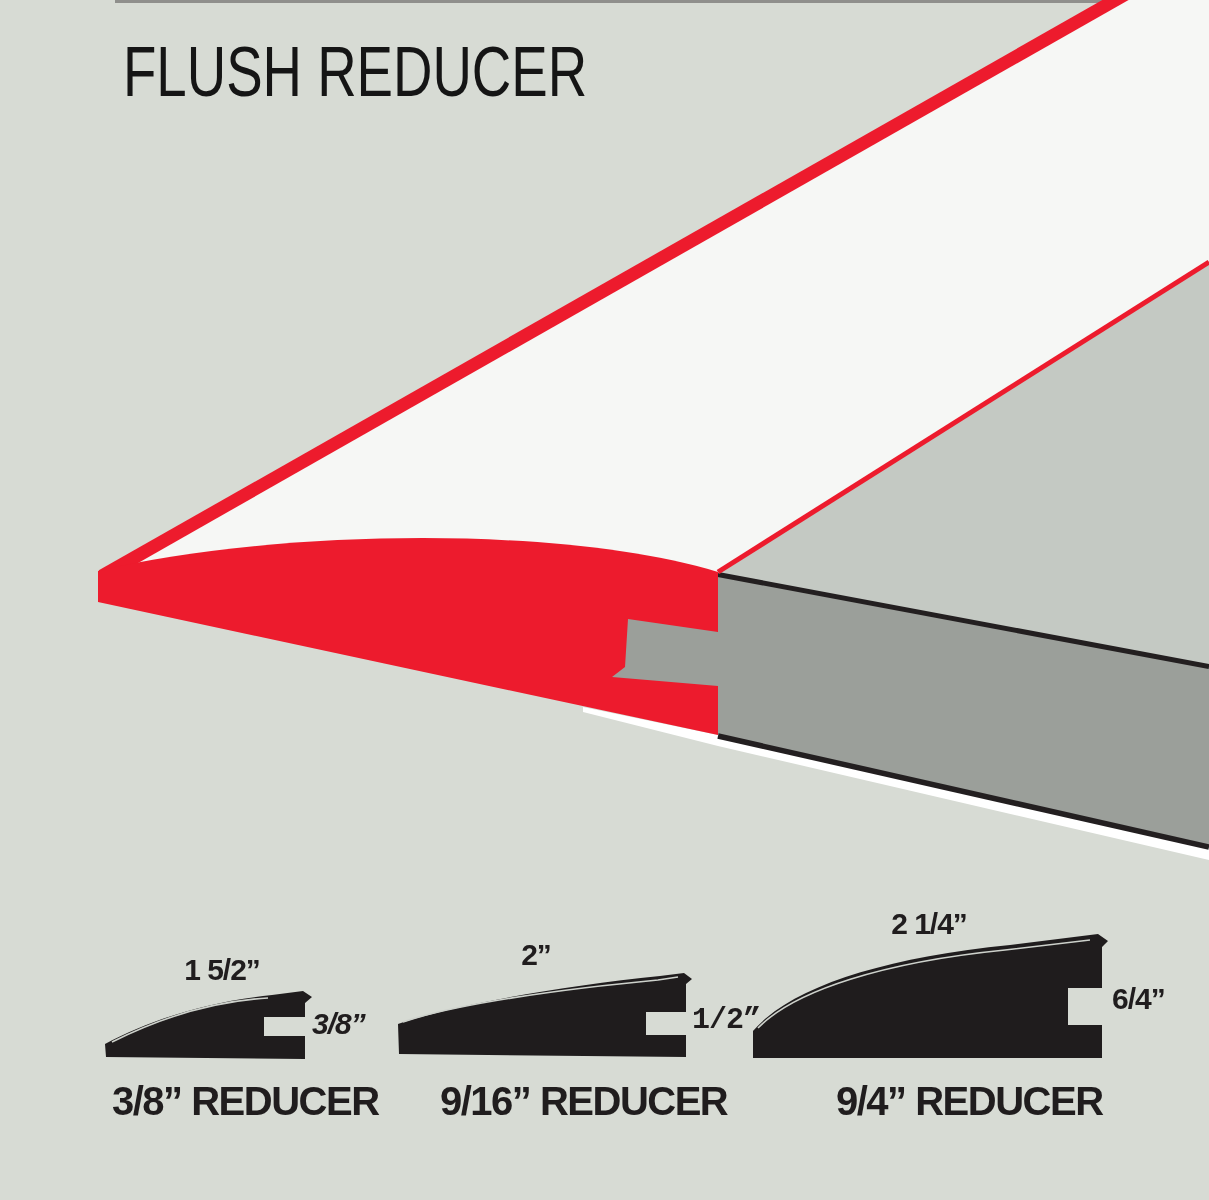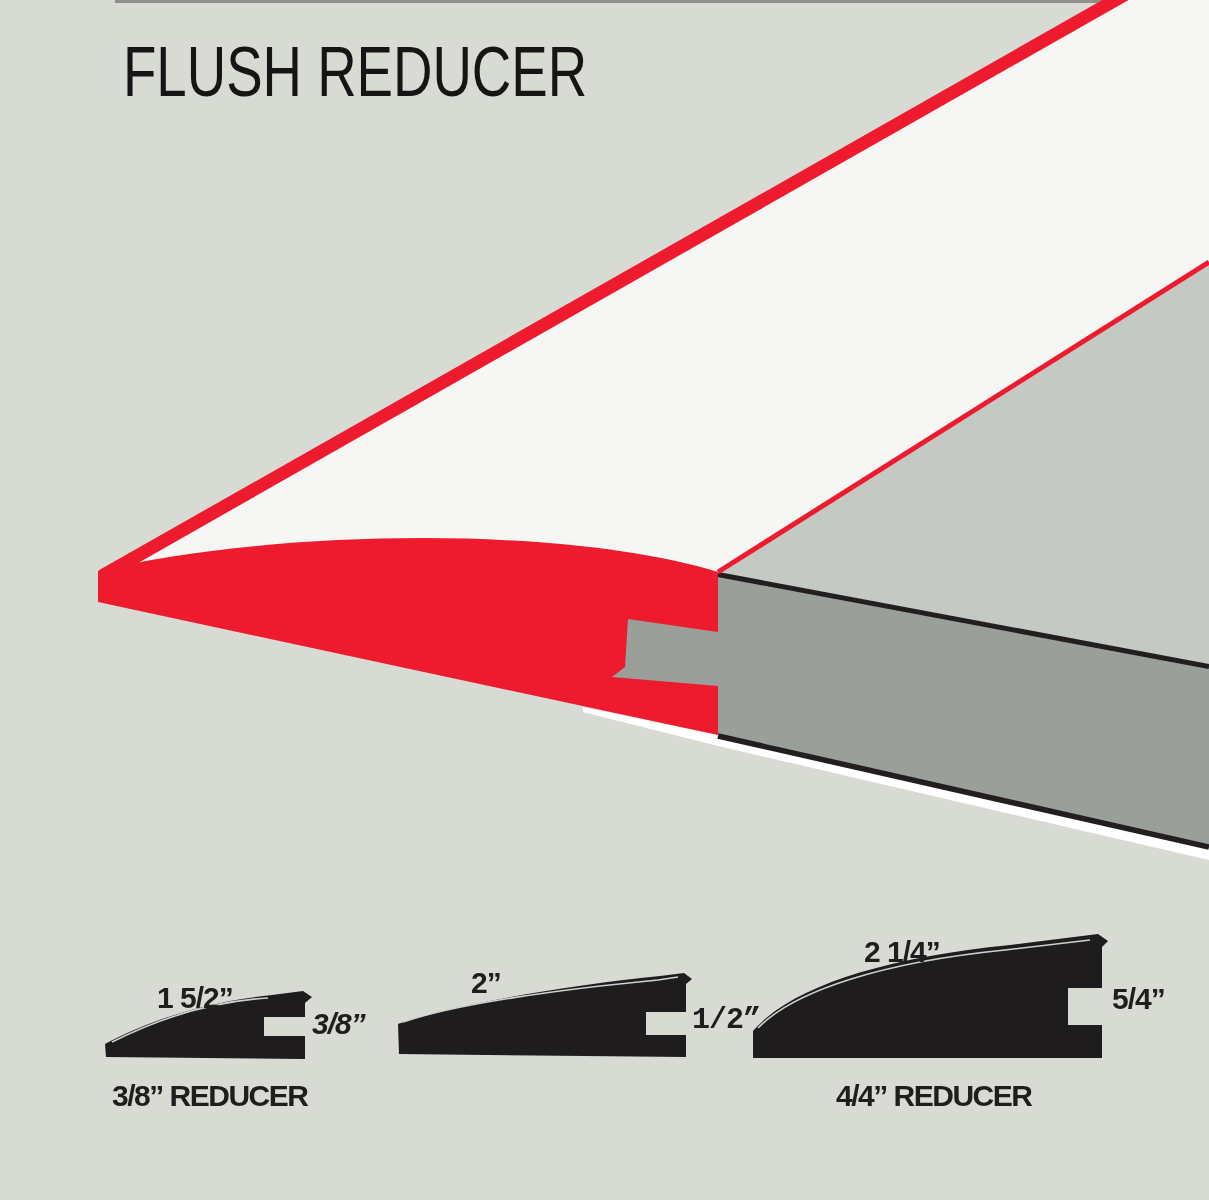--- a/index.html
+++ b/index.html
@@ -13,23 +13,23 @@
   .title{
     position:absolute;left:123px;top:37px;
     font-size:70px;line-height:1;font-weight:400;color:#151515;
     letter-spacing:0px;white-space:nowrap;
     transform:scaleX(0.78);transform-origin:left top;
   }
   .dim{
     position:absolute;font-weight:bold;font-size:30px;line-height:1;
     color:#201d1e;letter-spacing:-1px;white-space:nowrap;
   }
-  .dim.center{width:130px;margin-top:28px;}
+  .dim.center{text-align:center;width:130px;}
   .caption{
-    position:absolute;font-weight:bold;font-size:30px;line-height:1;
+    position:absolute;font-weight:bold;font-size:40px;line-height:1;
     color:#201d1e;letter-spacing:-1.5px;white-space:nowrap;
   }
 </style>
 </head>
 <body>
 
 <div id="stage">
 
   <svg width="1209" height="1200" viewBox="0 0 1209 1200">
 
@@ -69,18 +69,19 @@
   </svg>
 
   <div class="title">FLUSH REDUCER</div>
 
   <div class="dim center" style="left:157px;top:955px;">1 5/2”</div>
   <div class="dim" style="left:312px;top:1009px;font-style:italic;">3/8”</div>
   <div class="caption" style="left:112px;top:1081px;">3/8” REDUCER</div>
 
   <div class="dim center" style="left:471px;top:940px;">2”</div>
   <div class="dim" style="left:692px;top:1005px;font-family:Liberation Mono, monospace;">1/2”</div>
+  <div class="caption" style="left:440px;top:1081px;">9/16” REDUCER</div>
 
   <div class="dim center" style="left:864px;top:909px;">2 1/4”</div>
-  <div class="dim" style="left:1112px;top:984px;">5/4”</div>
-  <div class="caption" style="left:836px;top:1081px;">4/4” REDUCER</div>
+  <div class="dim" style="left:1112px;top:984px;">6/4”</div>
+  <div class="caption" style="left:836px;top:1081px;">9/4” REDUCER</div>
 
 </div>
 
 </body></html>

